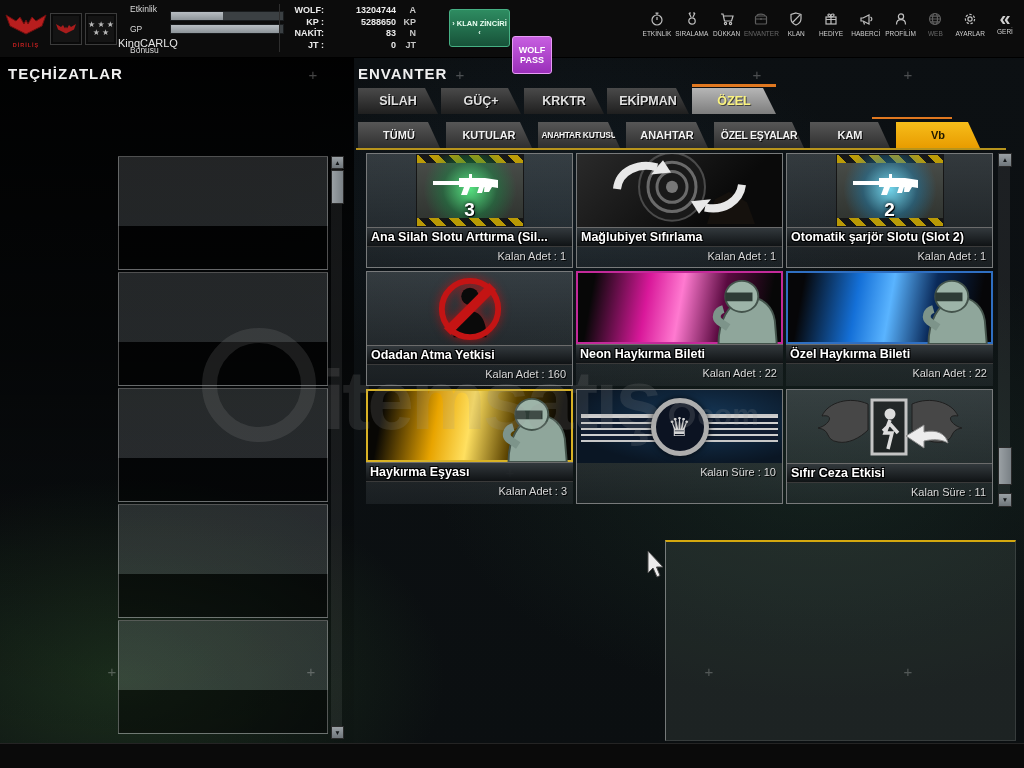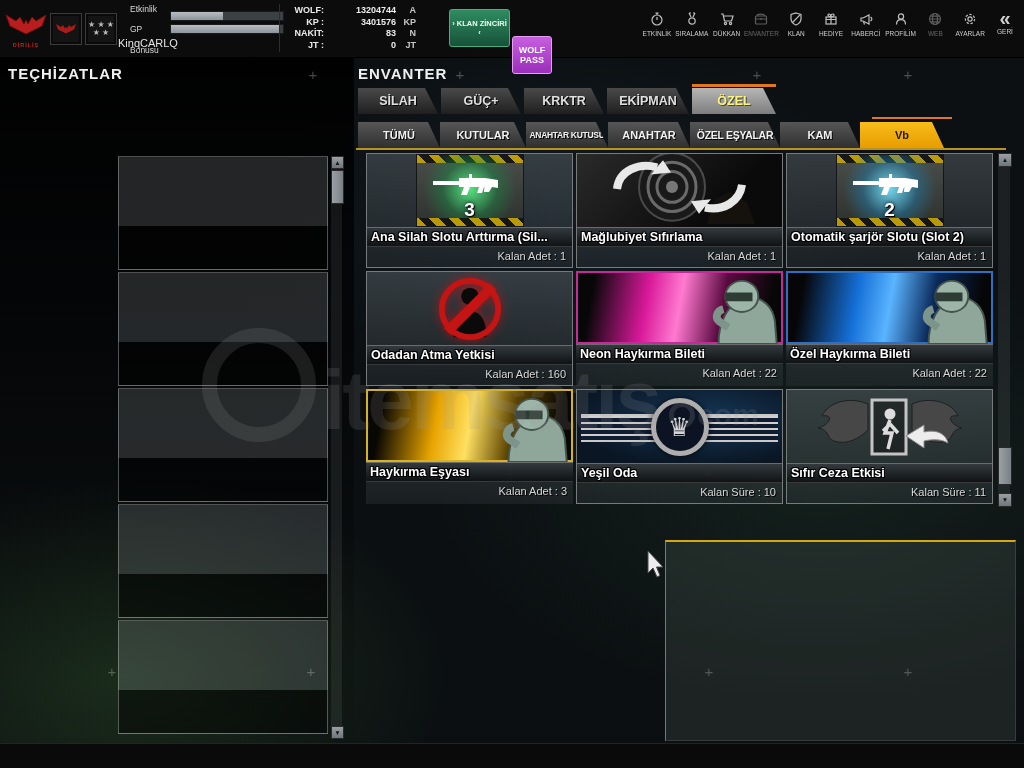--- a/index.html
+++ b/index.html
@@ -52,21 +52,21 @@
   .strack{background:rgba(255,255,255,.07);}
   .sthumb{background:linear-gradient(90deg,#9aa0a4,#7a8186);border:1px solid #2a2a2a;cursor:pointer;}
   
   .tabs{left:358px;top:88px;height:26px;display:flex;gap:3px;}
   .tab{width:80px;height:26px;display:flex;align-items:center;justify-content:center;
     font-size:12.5px;font-weight:bold;color:#e0e0e0;cursor:pointer;
     background:linear-gradient(180deg,#4a4a4a,#1f1f1f);
     clip-path:polygon(0 0,calc(100% - 13px) 0,100% 100%,0 100%);text-shadow:1px 1px 0 #000;}
   .tab.active{background:linear-gradient(180deg,#b6b6b6,#7d7d7d);color:#faf37e;text-shadow:1px 1px 0 #444;}
   .accentline{height:3px;background:#e07820;}
-  .subtabs{left:358px;top:122px;height:26px;display:flex;gap:0;}
+  .subtabs{left:358px;top:122px;height:26px;display:flex;gap:6px;}
   .stab{height:26px;display:flex;align-items:center;justify-content:center;font-weight:bold;
     font-size:11px;color:#f2f2f2;cursor:pointer;background:linear-gradient(180deg,#565656,#2f2f2f);
     clip-path:polygon(0 0,calc(100% - 12px) 0,100% 100%,0 100%);text-shadow:1px 1px 0 #000;}
   .stab.active{background:linear-gradient(180deg,#f7bd1a,#e89c00);color:#1e1800;text-shadow:none;}
   .subline{left:356px;top:148px;width:650px;height:2px;background:#b8941c;}
   
   .grid{left:366px;top:153px;display:grid;grid-template-columns:repeat(3,207px);gap:3px;}
   .cell{width:207px;height:115px;border:1px solid #787a7b;box-sizing:border-box;cursor:pointer;
     background:linear-gradient(180deg,rgba(115,125,130,.38),rgba(55,62,66,.32));display:flex;flex-direction:column;}
   .cimg{height:73px;position:relative;display:flex;align-items:center;justify-content:center;overflow:hidden;}
@@ -155,21 +155,21 @@
     <div class="abs vdiv" style="left:279px;"></div>
 
     <div class="abs cur">
       <div class="currow">
         <span class="cl">WOLF:</span>
         <span class="cv">13204744</span>
         <span class="cu">A</span>
       </div>
       <div class="currow">
         <span class="cl">KP :</span>
-        <span class="cv">3401576</span>
+        <span class="cv">5288650</span>
         <span class="cu">KP</span>
       </div>
       <div class="currow">
         <span class="cl">NAKİT:</span>
         <span class="cv">83</span>
         <span class="cu">N</span>
       </div>
       <div class="currow">
         <span class="cl">JT :</span>
         <span class="cv">0</span>
@@ -436,21 +436,20 @@
 
     <div class="cell">
       <div class="cimg">
         <div class="full img-crown">
           <div class="ribbon"></div>
           <div class="medal">
             <span>♛</span>
           </div>
         </div>
       </div>
-      <div class="cname">Yeşil Oda</div>
       <div class="ccount">Kalan Süre : 10</div>
     </div>
 
     <div class="cell">
       <div class="cimg">
         <svg width="160" height="66" viewBox="0 0 160 66">
           <path d="M58 10 C40 2 18 8 12 22 C26 20 18 32 8 34 C22 36 14 46 28 48 C38 50 50 44 58 36 z" fill="#474747" stroke="#1f1f1f"></path>
           <path d="M102 10 C120 2 142 8 148 22 C134 20 142 32 152 34 C138 36 146 46 132 48 C122 50 110 44 102 36 z" fill="#474747" stroke="#1f1f1f"></path>
           <rect x="62" y="6" width="34" height="54" fill="rgba(20,20,20,.5)" stroke="#c4c4c4" stroke-width="3"></rect>
           <circle cx="80" cy="20" r="5.5" fill="#dcdcdc"></circle>

